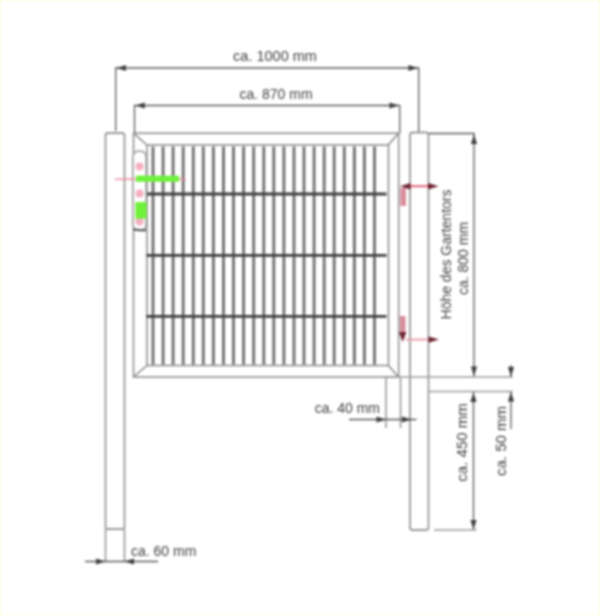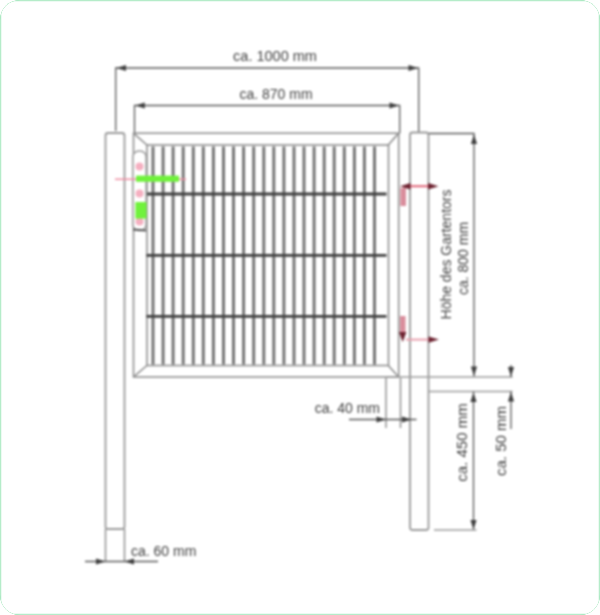--- a/index.html
+++ b/index.html
@@ -1,16 +1,16 @@
 <!DOCTYPE html>
 <html><head>
 <meta charset="utf-8">
 <style>
   html,body{margin:0;padding:0;background:#ffffff;}
-  .wrap{width:600px;height:615px;position:relative;overflow:hidden;background:#22c55e;border-radius:20px;}
+  .wrap{width:600px;height:615px;position:relative;overflow:hidden;background:#fef9c3;}
   svg{display:block;filter:blur(0.85px);}
   text{font-family:"Liberation Sans", sans-serif;fill:#3f3f3f;}
 </style>
 </head>
 <body>
 <div class="wrap">
 <svg width="600" height="615" viewBox="0 0 600 615">
 
   <rect x="0" y="0" width="600" height="615" fill="#ffffff"></rect>
 

